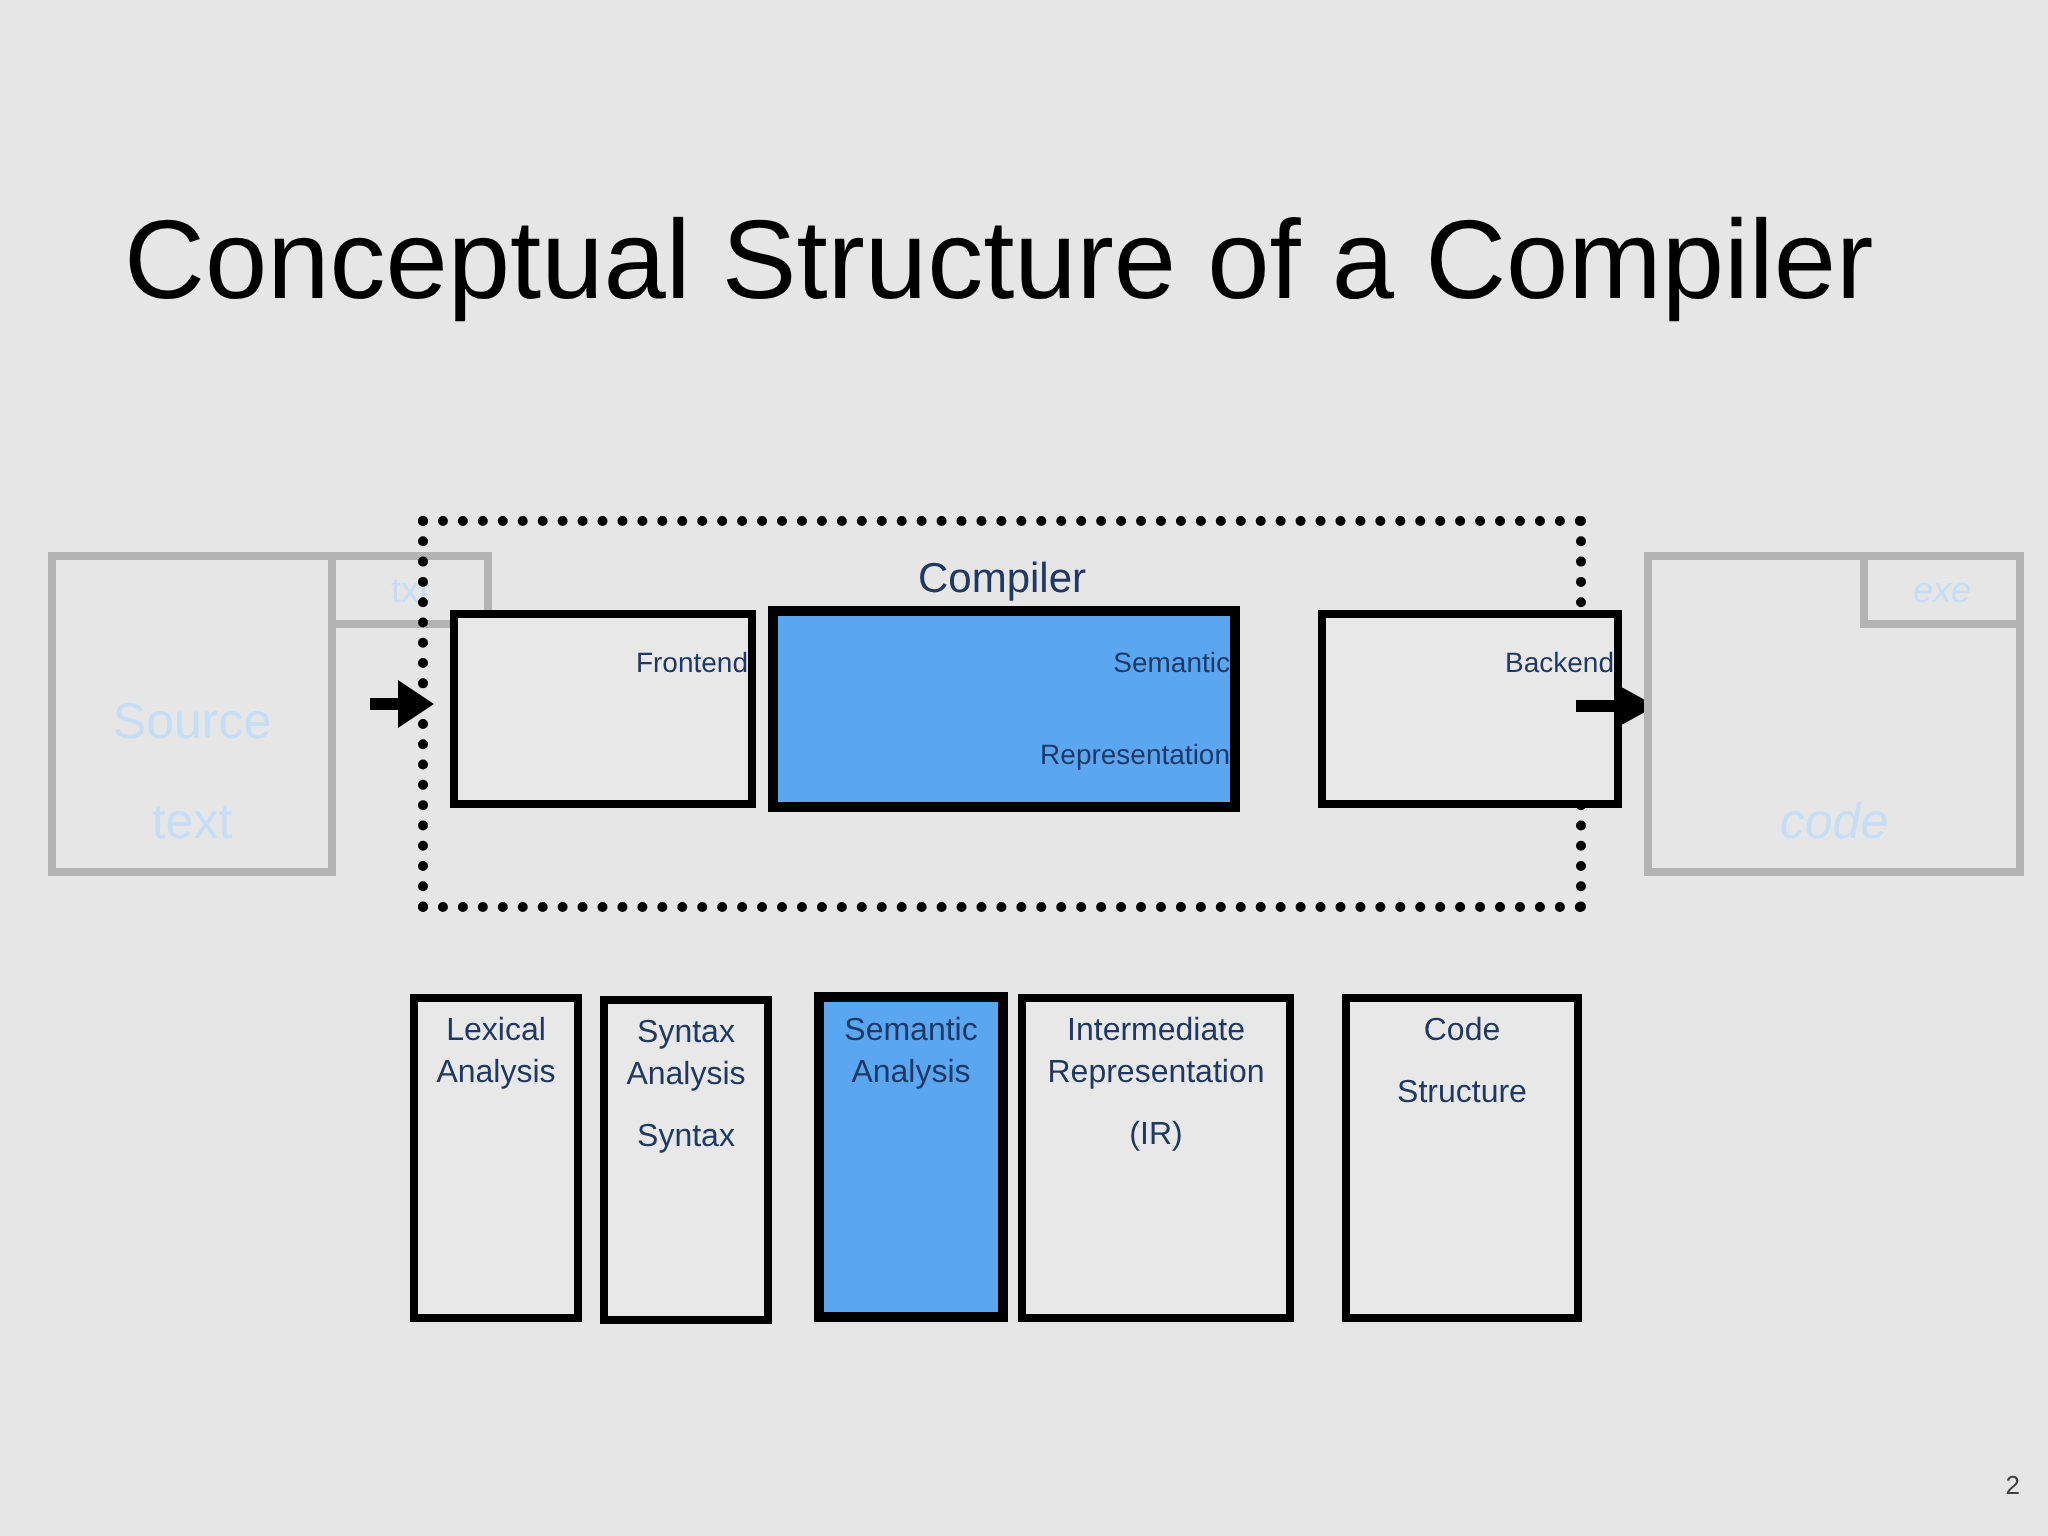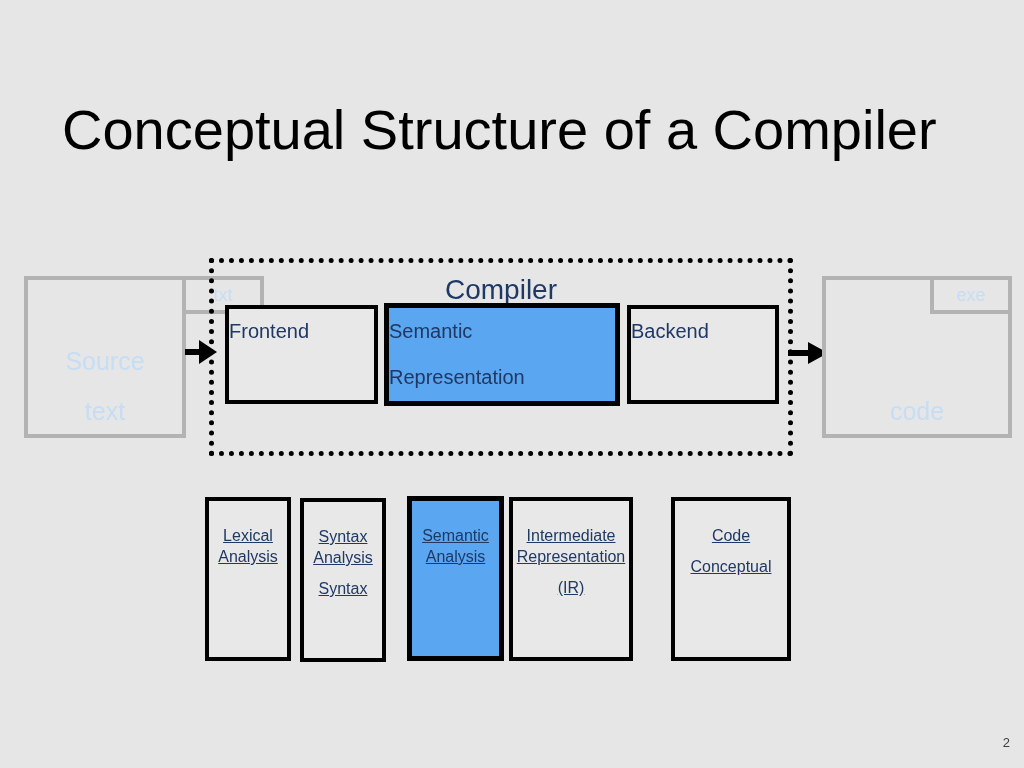--- a/index.html
+++ b/index.html
@@ -57,68 +57,68 @@
     height: 38px;
     border: 4px solid #b3b3b3;
     box-sizing: border-box;
     background: #e6e6e6;
     color: #c5ddf5;
     font-size: 18px;
     text-align: center;
     line-height: 30px;
   }
 
-  #source-doc { left: 24px; top: 276px; width: 162px; height: 162px; }
+  #source-doc { left: 24px; top: 276px; width: 144px; height: 162px; }
   #source-doc .doc-tab { width: 82px; height: 38px; right: -82px; }
-  #exec-doc   { left: 822px; top: 276px; width: 190px; height: 162px; }
+  #exec-doc   { left: 822px; top: 276px; width: 190px; height: 162px; font-style: italic; }
 
   
   #compiler-box {
     position: absolute;
     left: 209px;
     top: 258px;
     width: 584px;
     height: 198px;
     box-sizing: border-box;
     border: 5px dotted #000000;
     background: transparent;
   }
   #compiler-title {
     position: absolute;
     left: 0;
     right: 0;
     top: 8px;
     text-align: center;
-    font-size: 28px;
+    font-size: 21px;
     line-height: 38px;
     color: #1f3864;
   }
 
   
   .stage-box {
     position: absolute;
     box-sizing: border-box;
     border: 4px solid #000000;
     background: #e8e8e8;
-    text-align: left;
+    text-align: right;
     color: #1f3864;
-    font-size: 20px;
+    font-size: 14px;
   }
   .stage-box .stage-line {
     display: block;
     line-height: 46px;
   }
   .stage-box.accent {
     background: #5aa6f0;
     border-width: 5px;
   }
 
   #stage-frontend { left: 225px; top: 305px; width: 153px; height: 99px; }
   #stage-semrep   { left: 384px; top: 303px; width: 236px; height: 103px; }
-  #stage-backend  { left: 627px; top: 305px; width: 152px; height: 99px; }
+  #stage-backend  { left: 659px; top: 305px; width: 152px; height: 99px; }
 
   #stage-frontend .stage-line,
   #stage-backend  .stage-line { line-height: 44px; }
 
   
   .arrow {
     position: absolute;
   }
 
   #arrow-in  { left: 183px; top: 337px; width: 40px; height: 30px; }
@@ -126,40 +126,39 @@
 
   
   .phase-box {
     position: absolute;
     box-sizing: border-box;
     border: 4px solid #000000;
     background: #e8e8e8;
     color: #1f3864;
     font-size: 16px;
     text-align: center;
-    padding-top: 24px;
-    text-decoration: underline;
+    padding-top: 4px;
   }
   .phase-box .phase-line {
     display: block;
     line-height: 21px;
   }
   .phase-box .phase-gap {
     display: block;
     height: 10px;
   }
   .phase-box.accent {
     background: #5aa6f0;
     border-width: 5px;
   }
 
   #phase-lexical  { left: 205px; top: 497px; width: 86px; height: 164px; }
   #phase-syntax   { left: 300px; top: 498px; width: 86px; height: 164px; }
   #phase-semantic { left: 407px; top: 496px; width: 97px; height: 165px; }
-  #phase-ir       { left: 509px; top: 497px; width: 124px; height: 164px; }
+  #phase-ir       { left: 509px; top: 497px; width: 138px; height: 164px; }
   #phase-codegen  { left: 671px; top: 497px; width: 120px; height: 164px; }
 
   
   #page-number {
     position: absolute;
     right: 14px;
     bottom: 18px;
     font-size: 13px;
     color: #404040;
   }
@@ -233,18 +232,18 @@
   <div class="phase-box" id="phase-ir">
     <span class="phase-line">Intermediate</span>
     <span class="phase-line">Representation</span>
     <span class="phase-gap"></span>
     <span class="phase-line">(IR)</span>
   </div>
 
   <div class="phase-box" id="phase-codegen">
     <span class="phase-line">Code</span>
     <span class="phase-gap"></span>
-    <span class="phase-line">Conceptual</span>
+    <span class="phase-line">Structure</span>
   </div>
 
   <div id="page-number">2</div>
 
 </div>
 
 </body></html>

